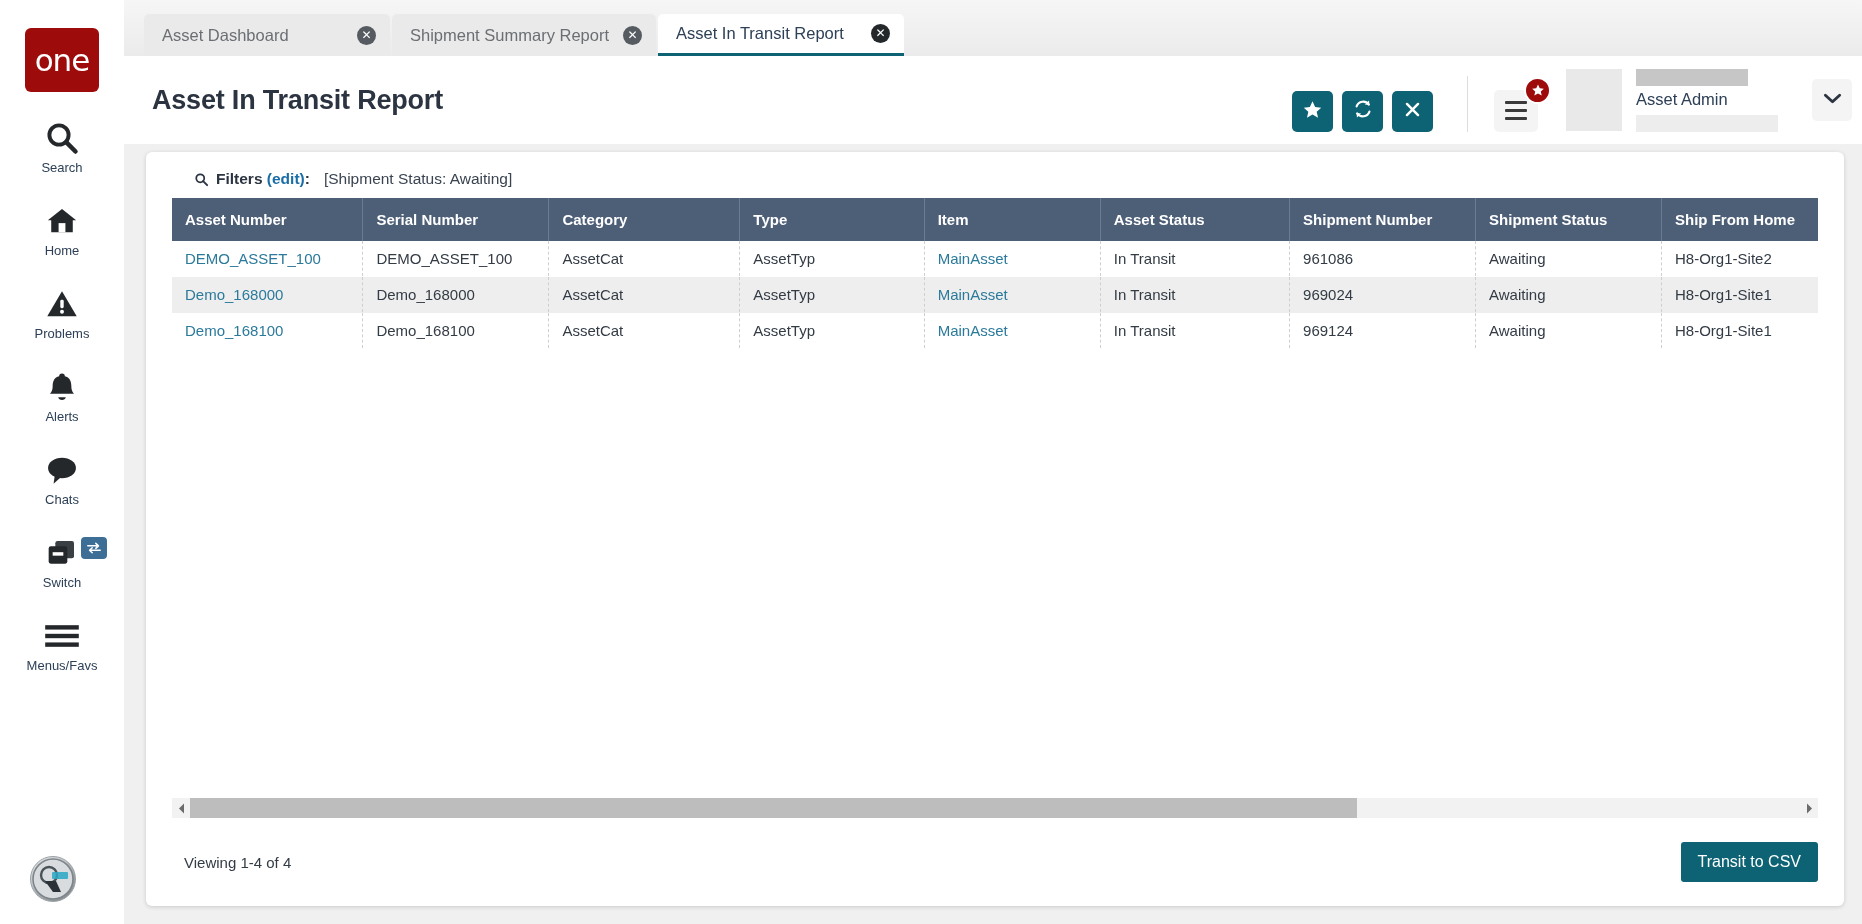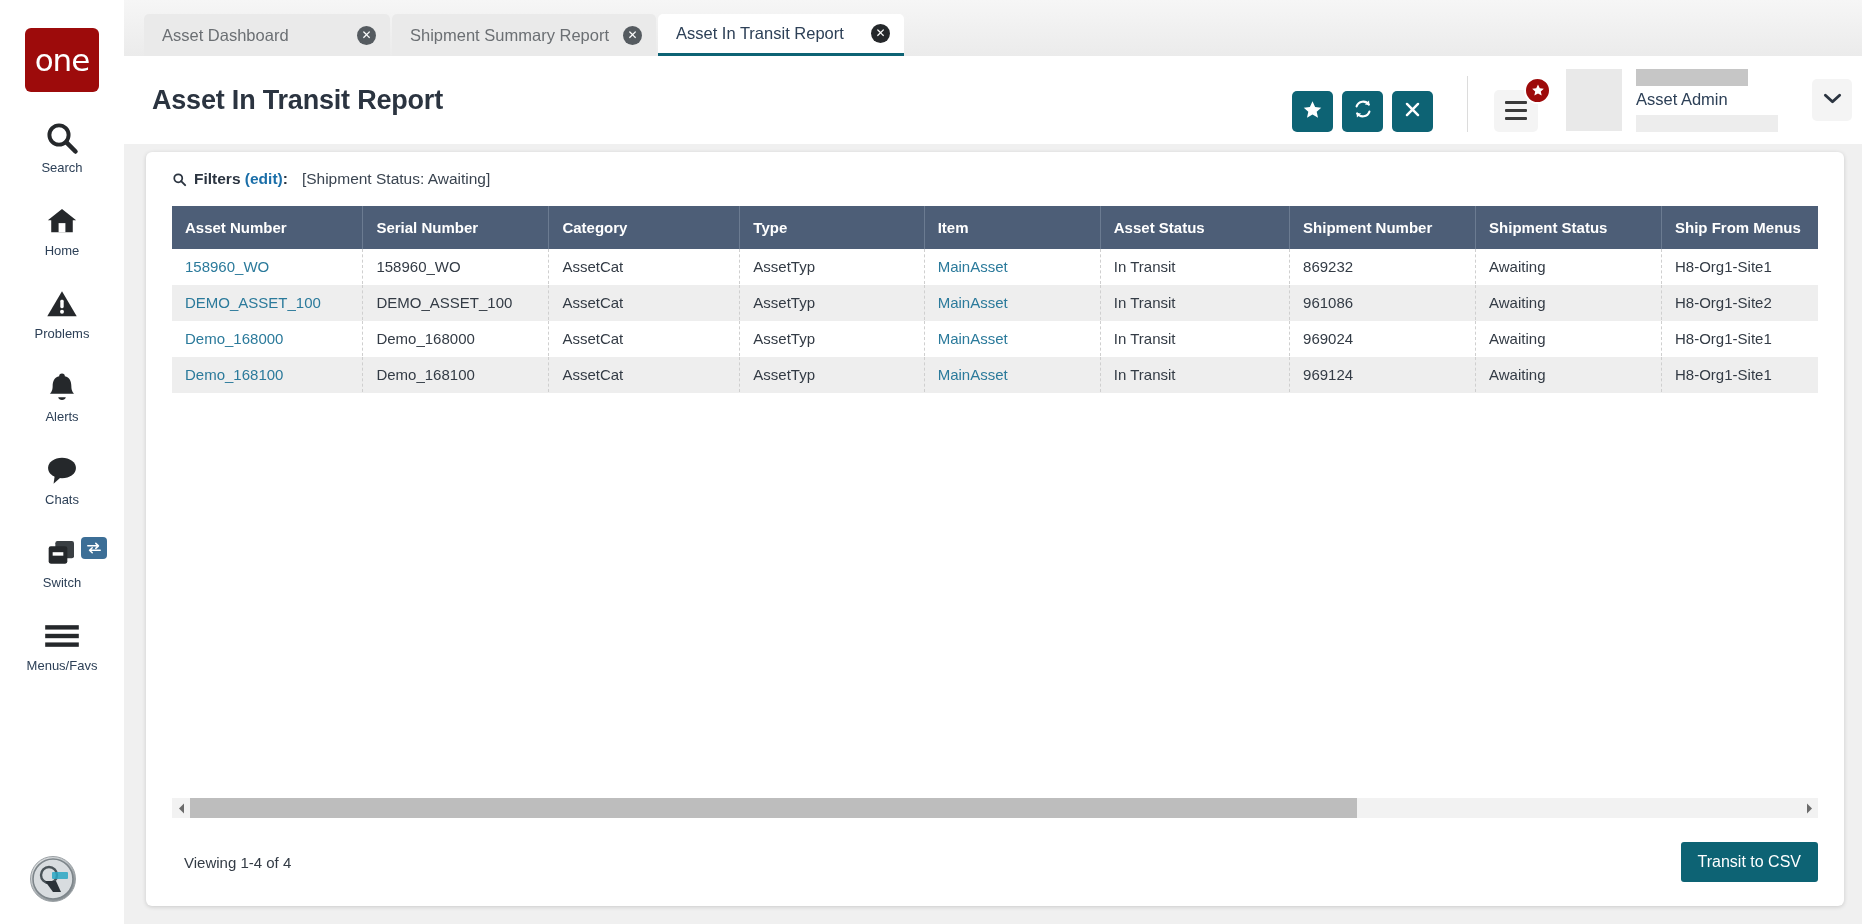--- a/index.html
+++ b/index.html
@@ -114,21 +114,21 @@
   }
 
   
   .card {
     position: absolute; left: 22px; top: 152px; right: 18px; bottom: 18px;
     background: #ffffff; border-radius: 6px;
     box-shadow: 0 1px 4px rgba(0,0,0,0.16);
     display: flex; flex-direction: column;
   }
   .filters-row {
-    display: flex; padding: 18px 0 18px 26px; font-size: 15.5px;
+    display: flex; padding: 18px 0 10px 26px; font-size: 15.5px; margin-left: 22px;
   }
   .filters-row .fi-icon { margin-right: 7px; display: flex; align-items: center; }
   .filters-label { font-weight: bold; color: #2b3440; }
   .filters-edit { color: #1a6ea8; font-weight: bold; cursor: pointer; }
   .filters-colon { font-weight: bold; color: #2b3440; }
   .filters-value { margin-left: 14px; color: #3a4450; }
 
   .table-wrap { margin: 0 26px; flex: 1; display: flex; flex-direction: column; min-height: 0; }
   table { width: 100%; border-collapse: collapse; table-layout: fixed; }
   thead th {
@@ -374,35 +374,24 @@
         <thead>
           <tr>
             <th>Asset Number</th>
             <th>Serial Number</th>
             <th>Category</th>
             <th>Type</th>
             <th>Item</th>
             <th>Asset Status</th>
             <th>Shipment Number</th>
             <th>Shipment Status</th>
-            <th>Ship From Menus</th>
+            <th>Ship From Home</th>
           </tr>
         </thead>
         <tbody>
-          <tr>
-            <td><span class="link">158960_WO</span></td>
-            <td>158960_WO</td>
-            <td>AssetCat</td>
-            <td>AssetTyp</td>
-            <td><span class="link">MainAsset</span></td>
-            <td>In Transit</td>
-            <td>869232</td>
-            <td>Awaiting</td>
-            <td>H8-Org1-Site1</td>
-          </tr>
           <tr>
             <td><span class="link">DEMO_ASSET_100</span></td>
             <td>DEMO_ASSET_100</td>
             <td>AssetCat</td>
             <td>AssetTyp</td>
             <td><span class="link">MainAsset</span></td>
             <td>In Transit</td>
             <td>961086</td>
             <td>Awaiting</td>
             <td>H8-Org1-Site2</td>

